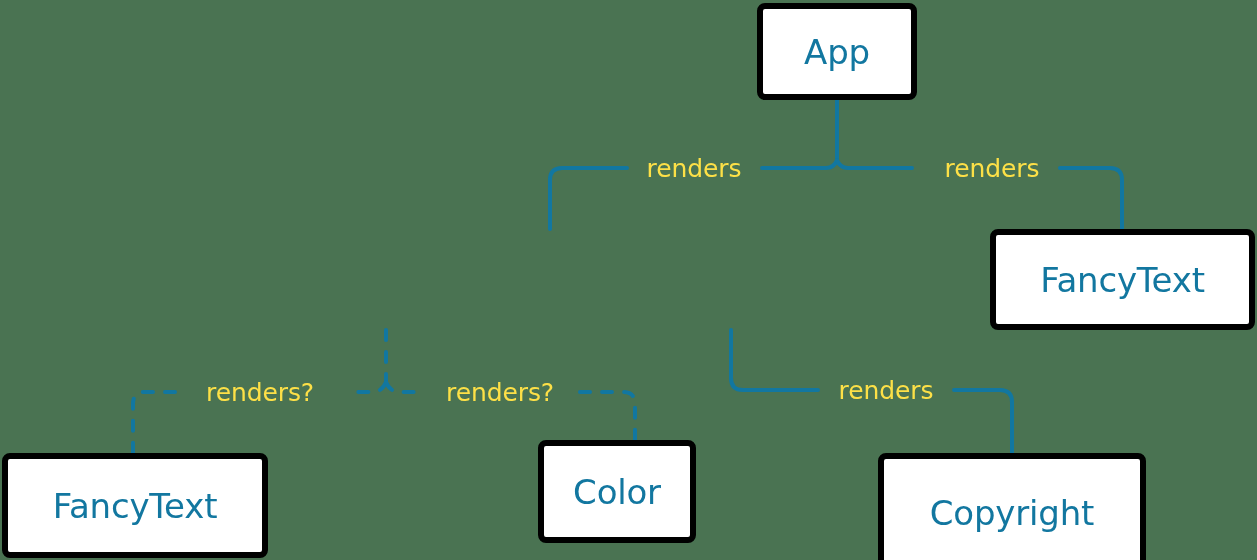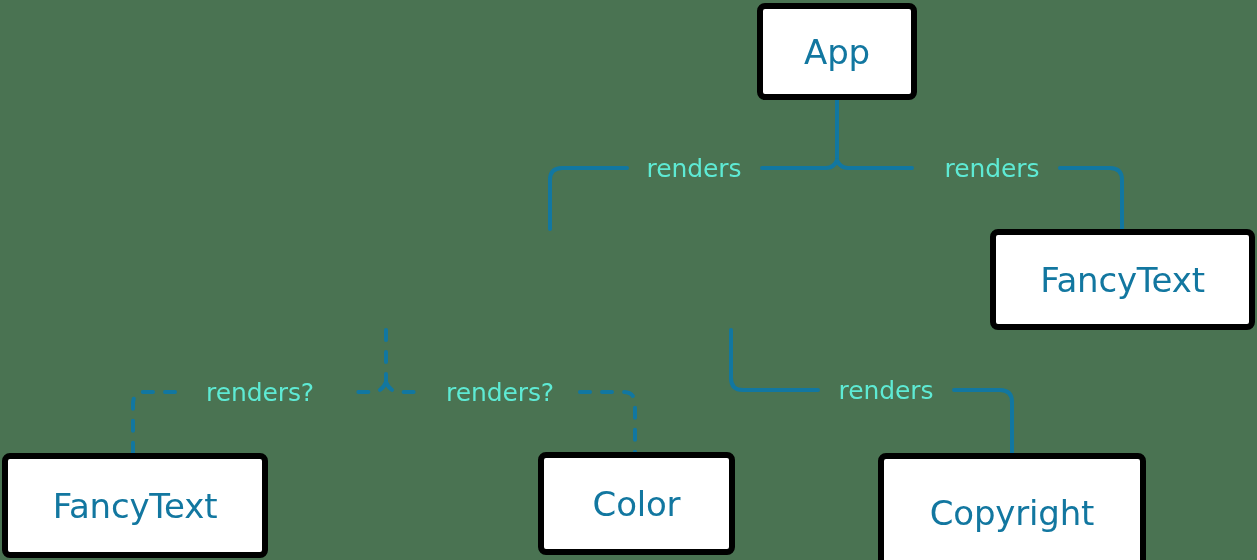--- a/index.html
+++ b/index.html
@@ -38,26 +38,26 @@
     font-family: "DejaVu Sans", sans-serif;
     font-size: 34px;
     font-weight: 400;
     letter-spacing: -0.2px;
     white-space: nowrap;
   }
   .node-app        { left: 757px;  top: 3px;   width: 160px; height: 97px; }
   .node-inspgen    { left: 334px;  top: 229px; width: 461px; height: 101px; font-size: 35px; }
   .node-fancytext-r{ left: 990px;  top: 229px; width: 265px; height: 101px; }
   .node-fancytext-b{ left: 2px;    top: 453px; width: 266px; height: 105px; }
-  .node-color      { left: 538px;  top: 452px; width: 197px; height: 103px; }
+  .node-color      { left: 538px;  top: 440px; width: 158px; height: 103px; }
   .node-copyright  { left: 878px;  top: 453px; width: 268px; height: 120px; }
 
   .edge-label {
     position: absolute;
-    color: #5eead4;
+    color: #fde047;
     font-family: "DejaVu Sans", sans-serif;
     font-size: 25px;
     font-weight: 400;
     white-space: nowrap;
     transform: translate(-50%, -50%);
     letter-spacing: -0.1px;
   }
   .lbl-renders-left   { left: 694px; top: 168px; }
   .lbl-renders-right  { left: 992px; top: 168px; }
   .lbl-renders-copy   { left: 886px; top: 390px; }

